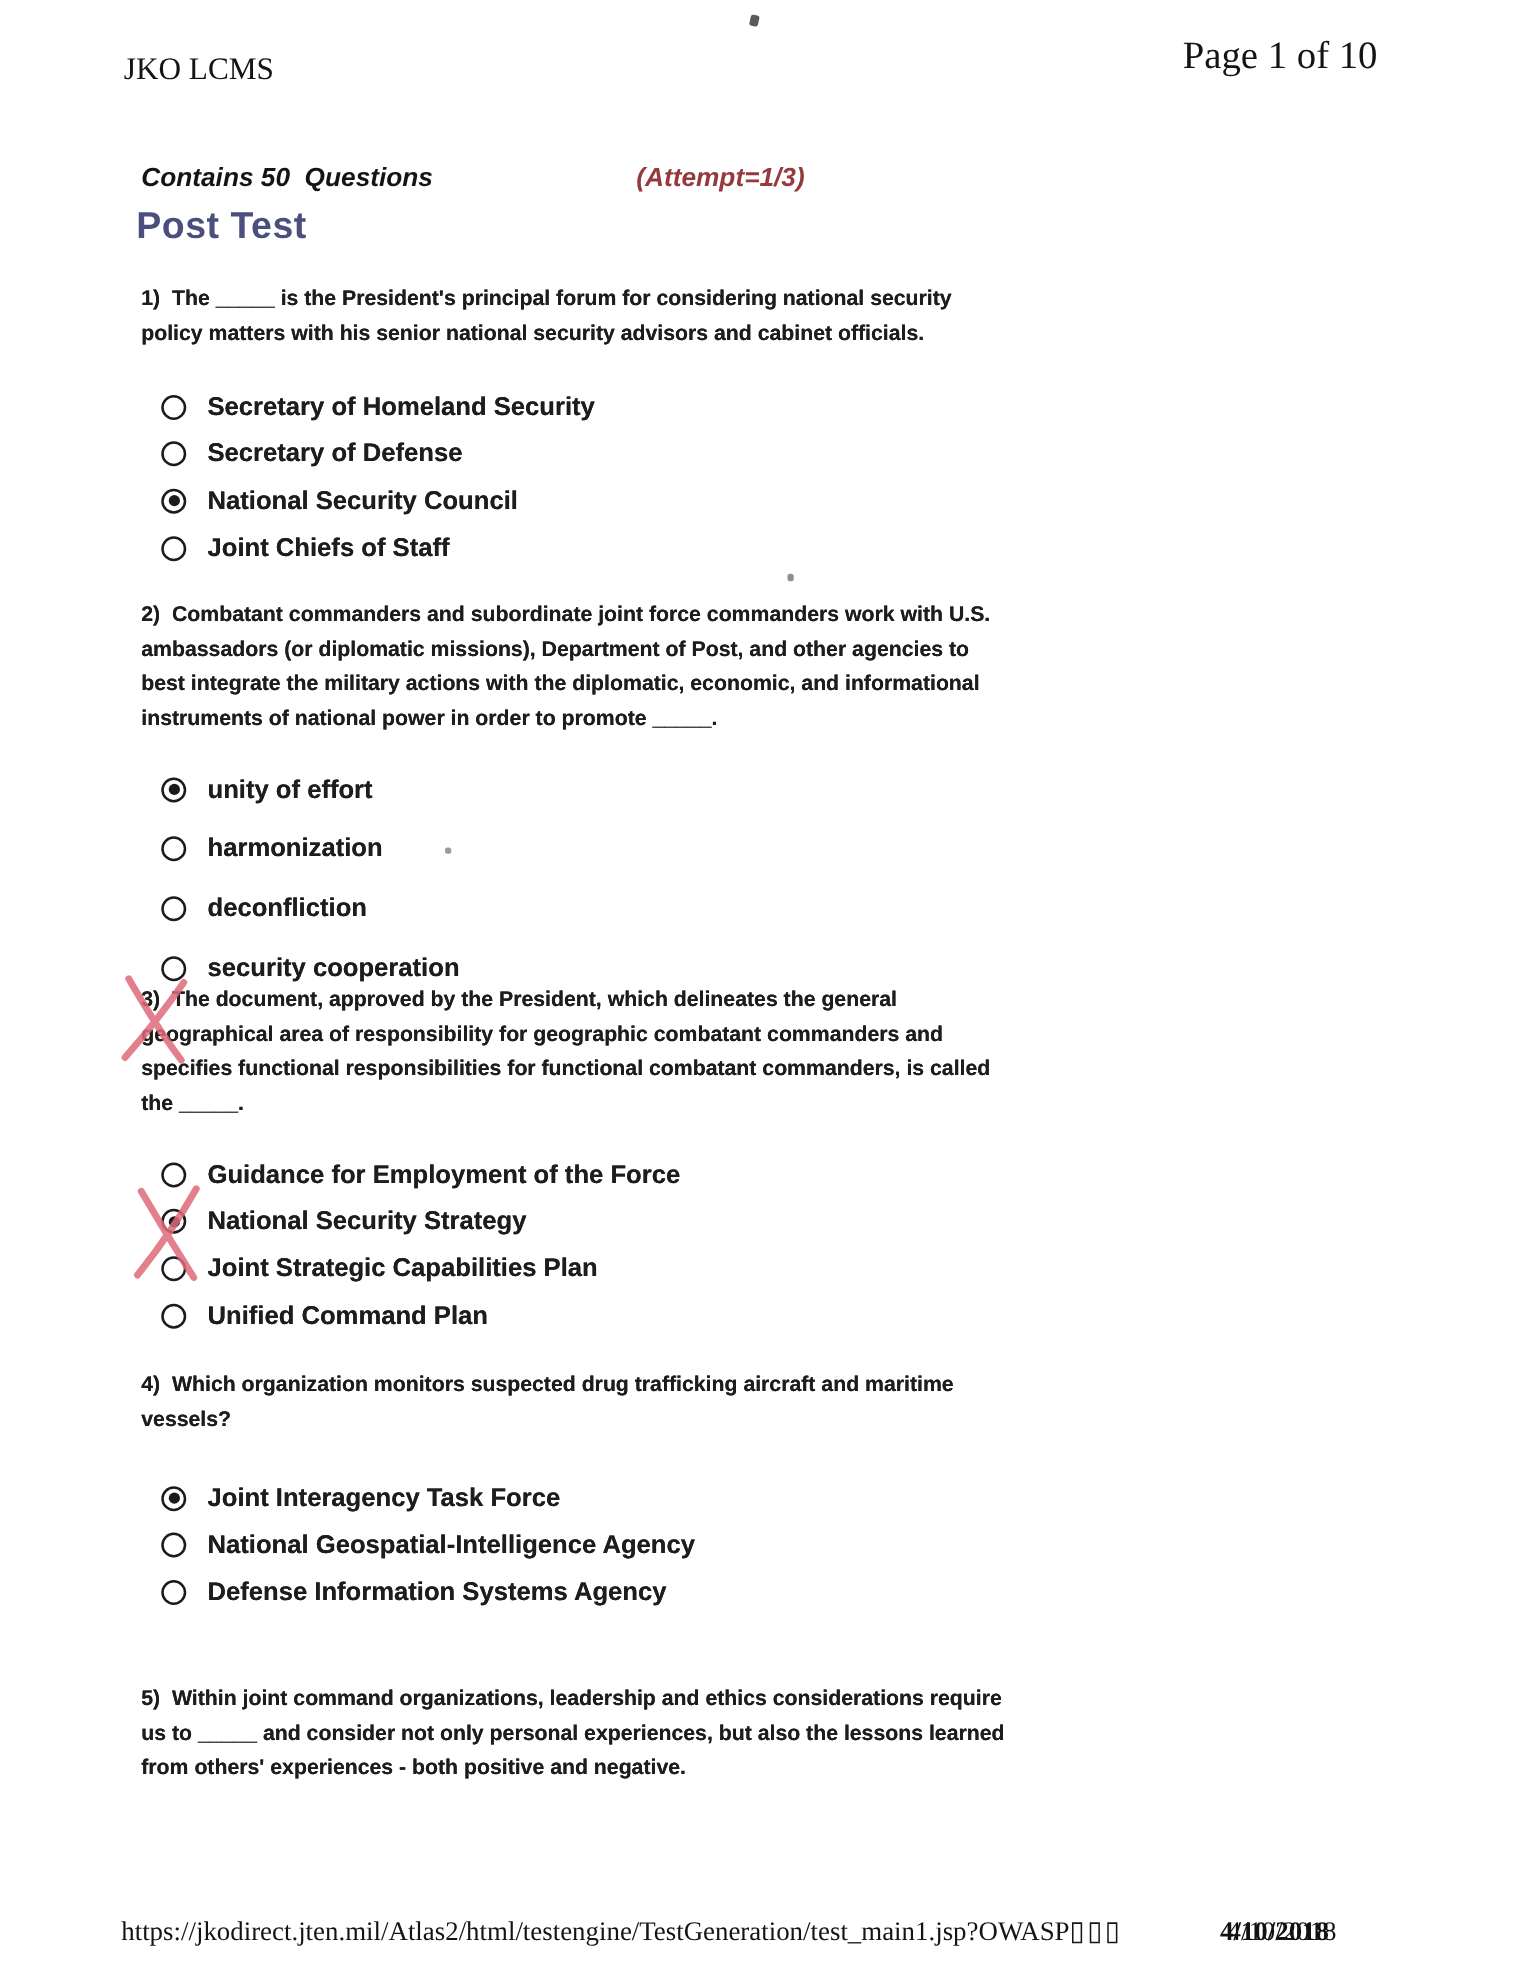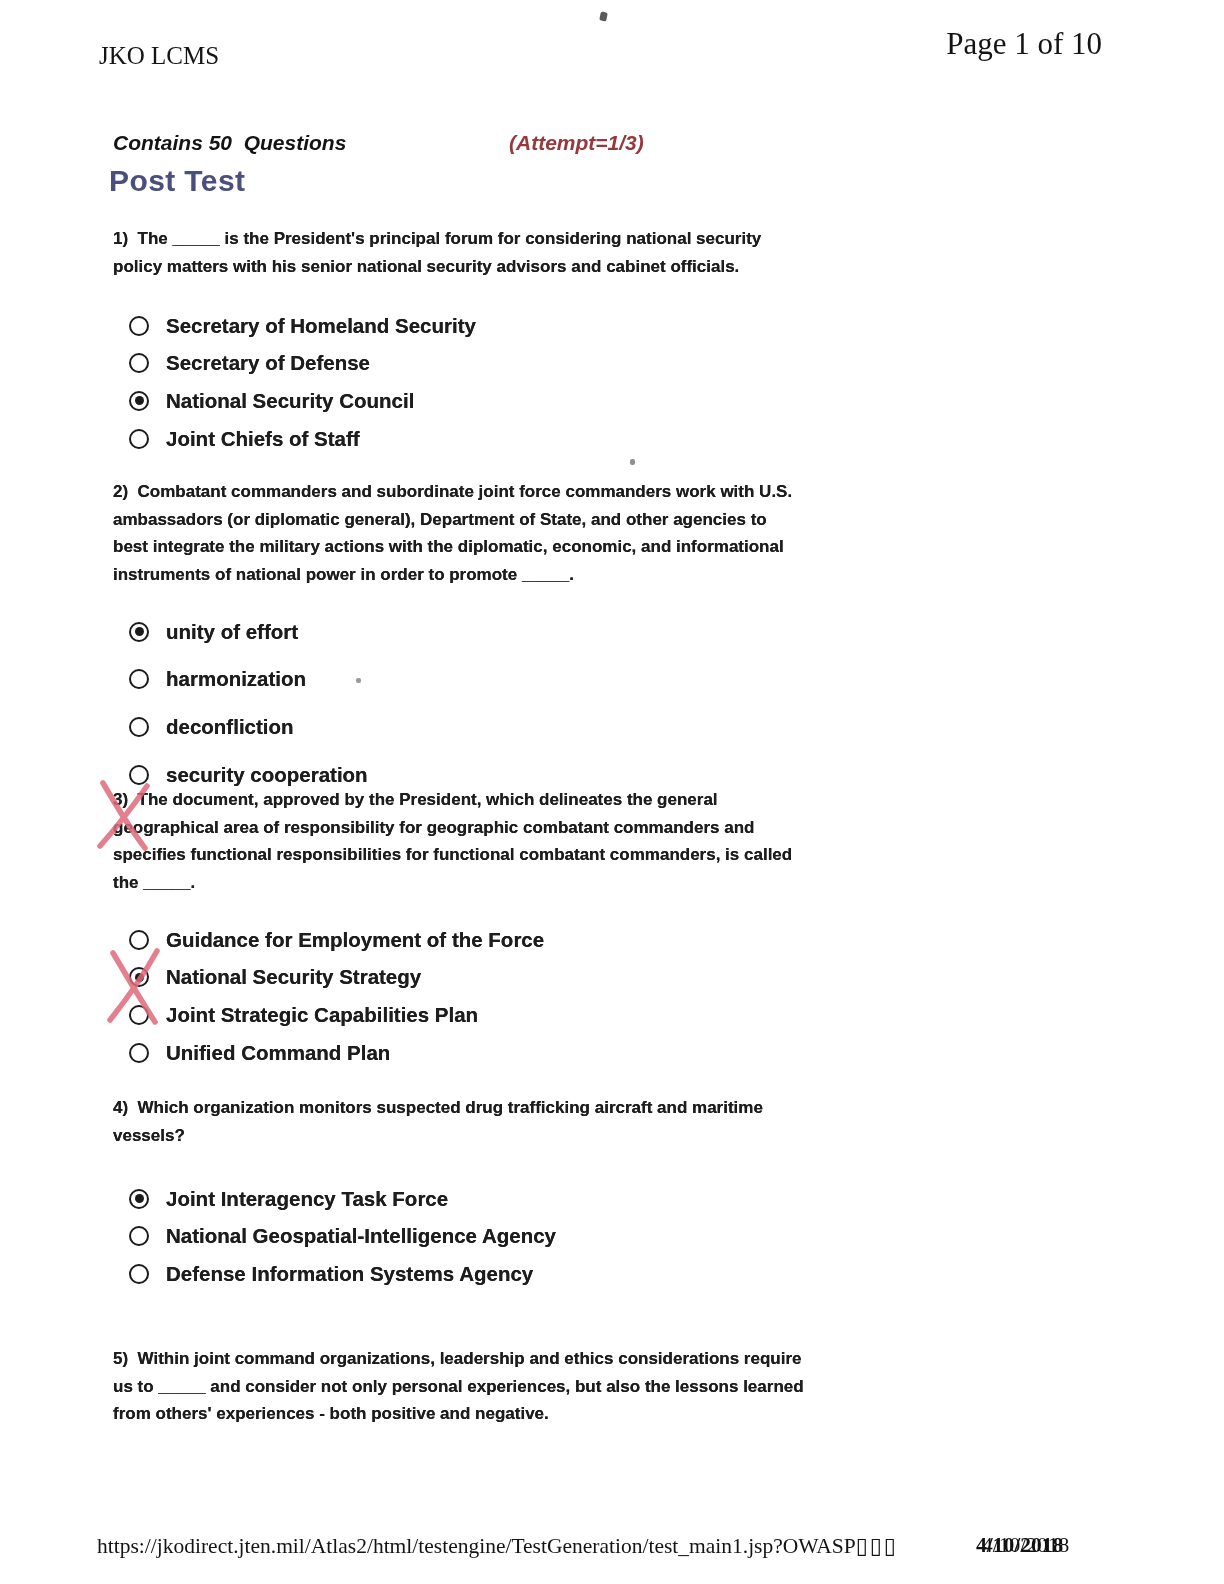--- a/index.html
+++ b/index.html
@@ -91,21 +91,21 @@
       <span class="optlabel">National Security Council</span>
     </div>
     <div class="opt">
       <span class="radio"></span>
       <span class="optlabel">Joint Chiefs of Staff</span>
     </div>
   </div>
 
   <section class="abs question q2">
     <div class="qline">2)  Combatant commanders and subordinate joint force commanders work with U.S.</div>
-    <div class="qline">ambassadors (or diplomatic general), Department of State, and other agencies to</div>
+    <div class="qline">ambassadors (or diplomatic missions), Department of Post, and other agencies to</div>
     <div class="qline">best integrate the military actions with the diplomatic, economic, and informational</div>
     <div class="qline">instruments of national power in order to promote _____.</div>
   </section>
   <div class="abs opts o2">
     <div class="opt">
       <span class="radio checked"></span>
       <span class="optlabel">unity of effort</span>
     </div>
     <div class="opt">
       <span class="radio"></span>

